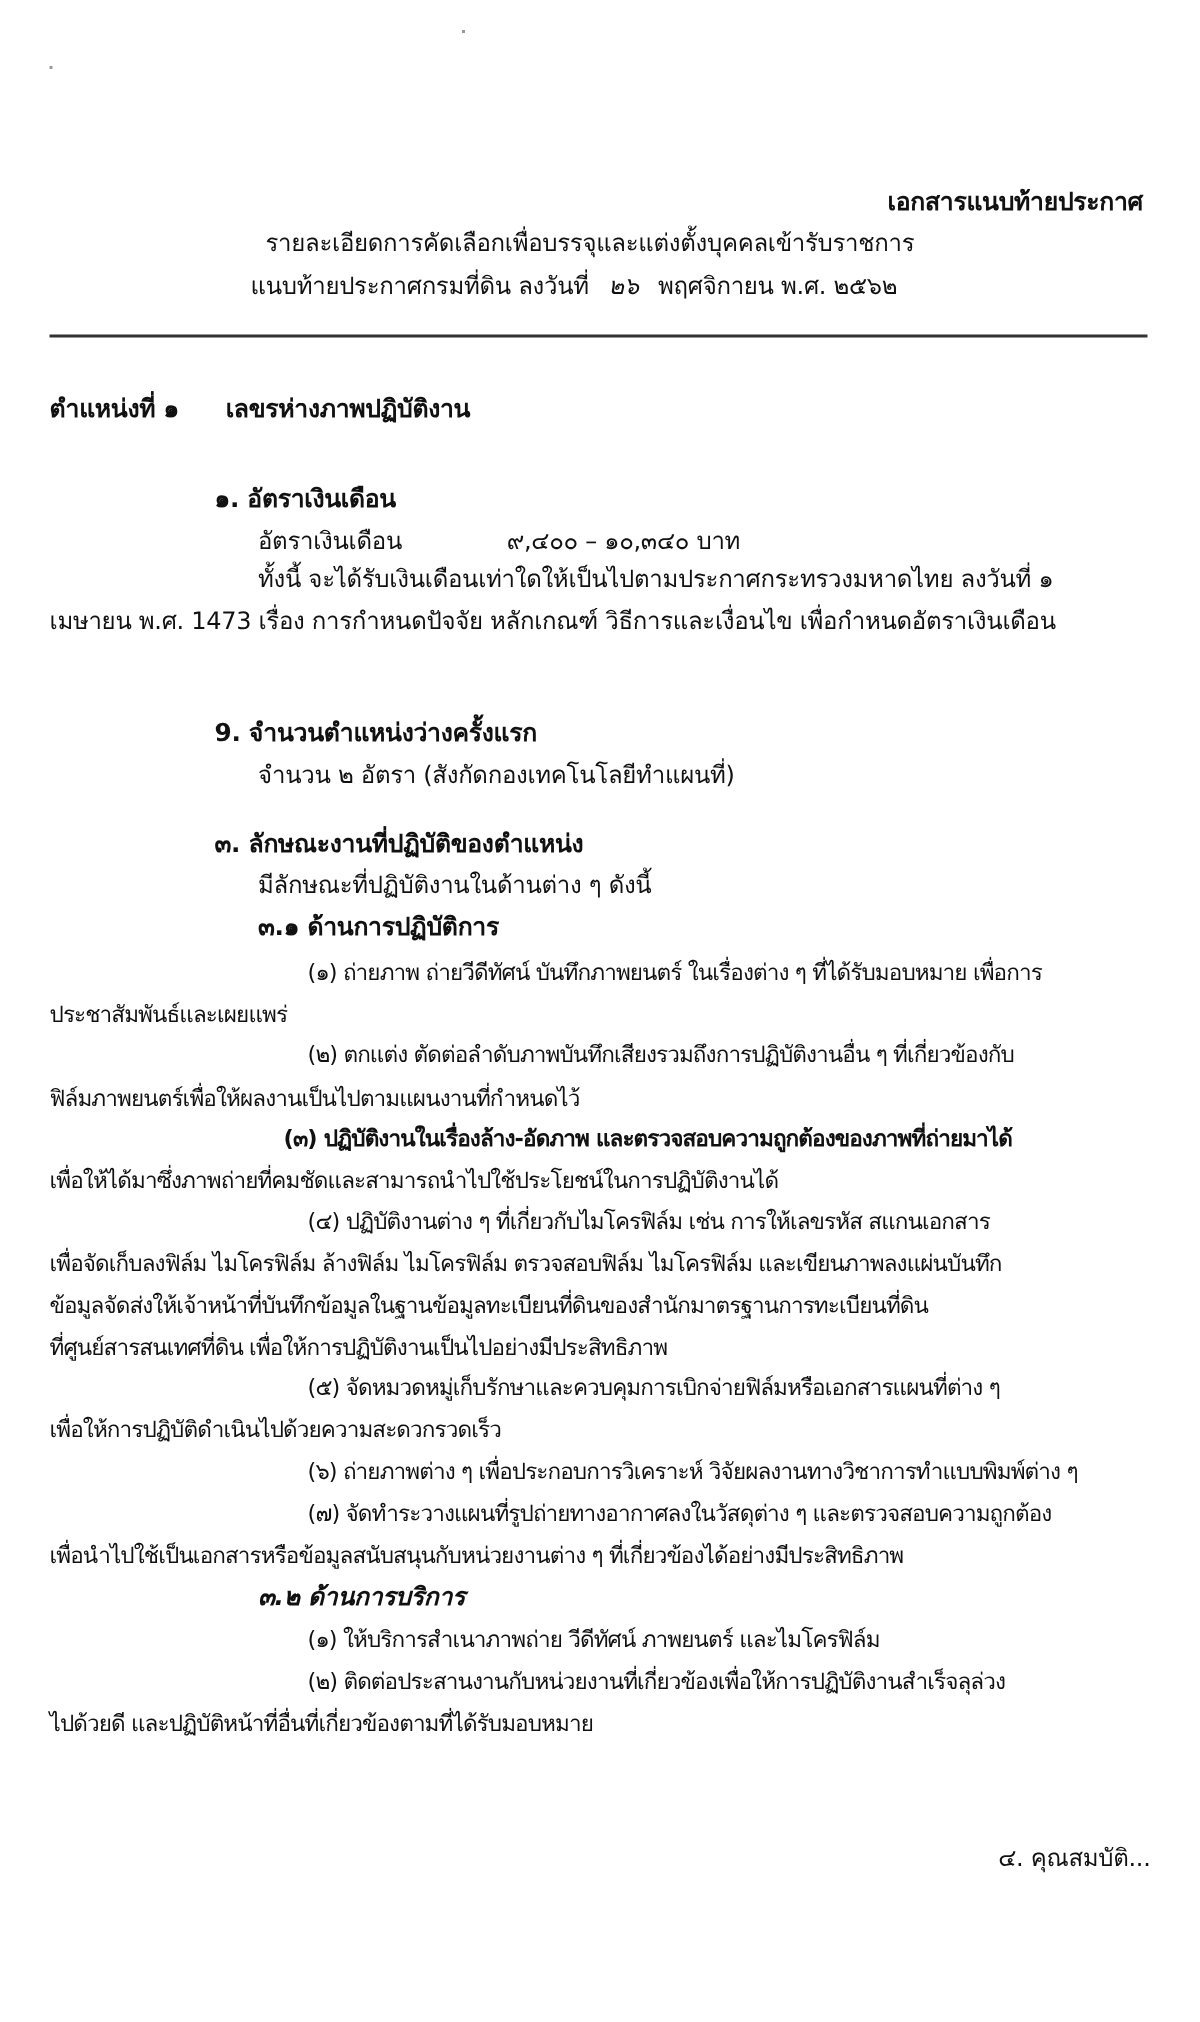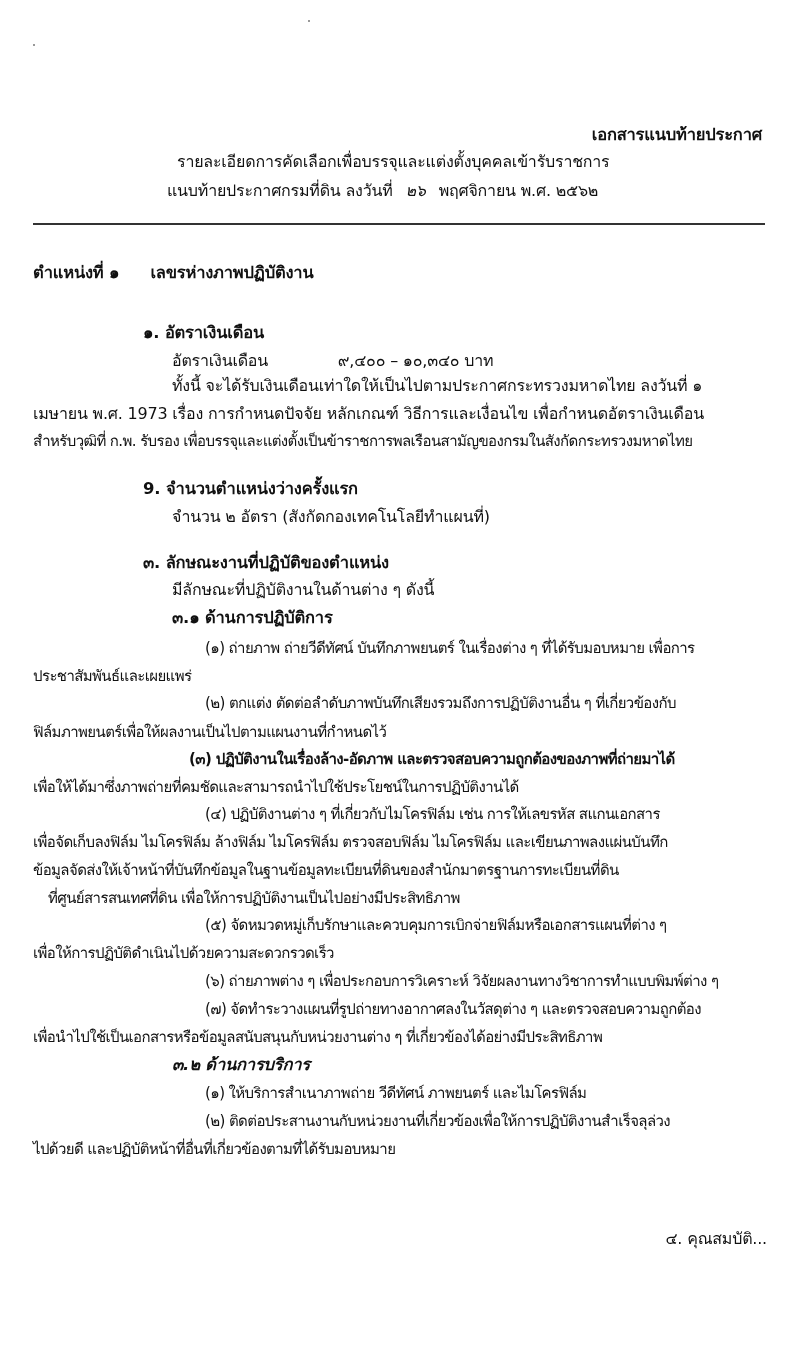--- a/index.html
+++ b/index.html
@@ -67,22 +67,21 @@
     <span>เลขรห่างภาพปฏิบัติงาน</span>
   </div>
 
   <div class="line bold" style="left:143px;top:322px;">๑. อัตราเงินเดือน</div>
   <div class="line" style="left:172px;top:350px;">
     <span>อัตราเงินเดือน</span>
     <span style="display:inline-block;width:60px;"></span>
     <span>๙,๔๐๐ –  ๑๐,๓๔๐ บาท</span>
   </div>
   <div class="line" style="left:172px;top:375px;">ทั้งนี้ จะได้รับเงินเดือนเท่าใดให้เป็นไปตามประกาศกระทรวงมหาดไทย ลงวันที่ ๑</div>
-  <div class="line" style="left:33px;top:403px;">เมษายน พ.ศ. 1973 เรื่อง การกำหนดปัจจัย หลักเกณฑ์ วิธีการและเงื่อนไข เพื่อกำหนดอัตราเงินเดือน</div>
-  <div class="line narrow" style="left:33px;top:430px;">สำหรับวุฒิที่ ก.พ. รับรอง เพื่อบรรจุและแต่งตั้งเป็นข้าราชการพลเรือนสามัญของกรมในสังกัดกระทรวงมหาดไทย</div>
+  <div class="line" style="left:33px;top:403px;">เมษายน พ.ศ. 1473 เรื่อง การกำหนดปัจจัย หลักเกณฑ์ วิธีการและเงื่อนไข เพื่อกำหนดอัตราเงินเดือน</div>
 
   <div class="line bold" style="left:143px;top:478px;">9. จำนวนตำแหน่งว่างครั้งแรก</div>
   <div class="line" style="left:172px;top:506px;">จำนวน ๒ อัตรา (สังกัดกองเทคโนโลยีทำแผนที่)</div>
 
   <div class="line bold" style="left:143px;top:552px;">๓. ลักษณะงานที่ปฏิบัติของตำแหน่ง</div>
   <div class="line" style="left:172px;top:579px;">มีลักษณะที่ปฏิบัติงานในด้านต่าง ๆ ดังนี้</div>
 
   <div class="line bold" style="left:172px;top:607px;text-align:center;">๓.๑ ด้านการปฏิบัติการ</div>
 
   <div class="line narrow" style="left:205px;top:637px;">(๑) ถ่ายภาพ ถ่ายวีดีทัศน์ บันทึกภาพยนตร์ ในเรื่องต่าง ๆ ที่ได้รับมอบหมาย เพื่อการ</div>
@@ -90,21 +89,21 @@
 
   <div class="line narrow" style="left:205px;top:692px;">(๒) ตกแต่ง ตัดต่อลำดับภาพบันทึกเสียงรวมถึงการปฏิบัติงานอื่น ๆ ที่เกี่ยวข้องกับ</div>
   <div class="line narrow" style="left:33px;top:721px;">ฟิล์มภาพยนตร์เพื่อให้ผลงานเป็นไปตามแผนงานที่กำหนดไว้</div>
 
   <div class="line narrow" style="left:189px;top:748px;font-weight:bold;">(๓) ปฏิบัติงานในเรื่องล้าง-อัดภาพ และตรวจสอบความถูกต้องของภาพที่ถ่ายมาได้</div>
   <div class="line narrow" style="left:33px;top:776px;">เพื่อให้ได้มาซึ่งภาพถ่ายที่คมชัดและสามารถนำไปใช้ประโยชน์ในการปฏิบัติงานได้</div>
 
   <div class="line narrow" style="left:205px;top:803px;">(๔) ปฏิบัติงานต่าง ๆ ที่เกี่ยวกับไมโครฟิล์ม เช่น การให้เลขรหัส สแกนเอกสาร</div>
   <div class="line narrow" style="left:33px;top:831px;">เพื่อจัดเก็บลงฟิล์ม ไมโครฟิล์ม ล้างฟิล์ม ไมโครฟิล์ม ตรวจสอบฟิล์ม ไมโครฟิล์ม และเขียนภาพลงแผ่นบันทึก</div>
   <div class="line narrow" style="left:33px;top:859px;">ข้อมูลจัดส่งให้เจ้าหน้าที่บันทึกข้อมูลในฐานข้อมูลทะเบียนที่ดินของสำนักมาตรฐานการทะเบียนที่ดิน</div>
-  <div class="line narrow" style="left:48px;top:887px;text-align:center;">ที่ศูนย์สารสนเทศที่ดิน เพื่อให้การปฏิบัติงานเป็นไปอย่างมีประสิทธิภาพ</div>
+  <div class="line narrow" style="left:33px;top:887px;text-align:center;">ที่ศูนย์สารสนเทศที่ดิน เพื่อให้การปฏิบัติงานเป็นไปอย่างมีประสิทธิภาพ</div>
 
   <div class="line narrow" style="left:205px;top:914px;">(๕) จัดหมวดหมู่เก็บรักษาและควบคุมการเบิกจ่ายฟิล์มหรือเอกสารแผนที่ต่าง ๆ</div>
   <div class="line narrow" style="left:33px;top:942px;">เพื่อให้การปฏิบัติดำเนินไปด้วยความสะดวกรวดเร็ว</div>
 
   <div class="line narrow" style="left:205px;top:970px;">(๖) ถ่ายภาพต่าง ๆ เพื่อประกอบการวิเคราะห์ วิจัยผลงานทางวิชาการทำแบบพิมพ์ต่าง ๆ</div>
 
   <div class="line narrow" style="left:205px;top:998px;">(๗) จัดทำระวางแผนที่รูปถ่ายทางอากาศลงในวัสดุต่าง ๆ และตรวจสอบความถูกต้อง</div>
   <div class="line narrow" style="left:33px;top:1026px;">เพื่อนำไปใช้เป็นเอกสารหรือข้อมูลสนับสนุนกับหน่วยงานต่าง ๆ ที่เกี่ยวข้องได้อย่างมีประสิทธิภาพ</div>
 
   <div class="line bold" style="left:172px;top:1054px;font-style:italic;">๓.๒ ด้านการบริการ</div>

